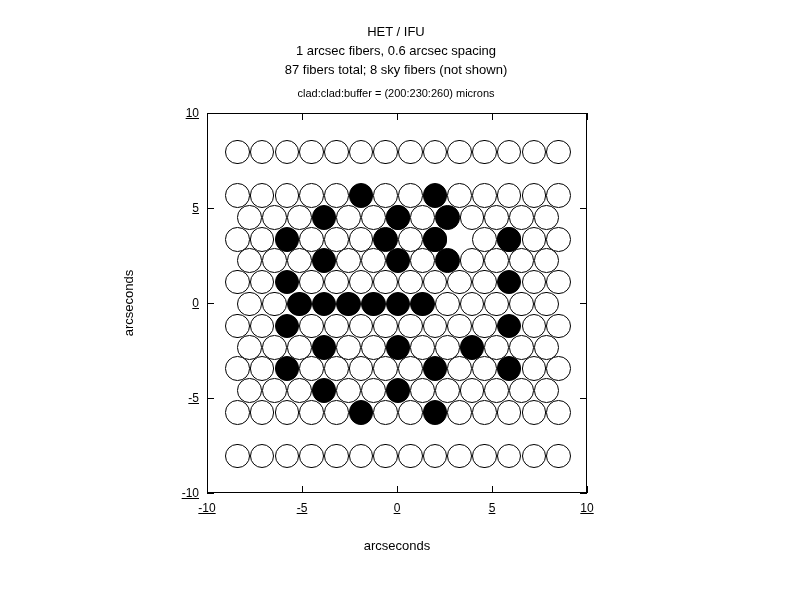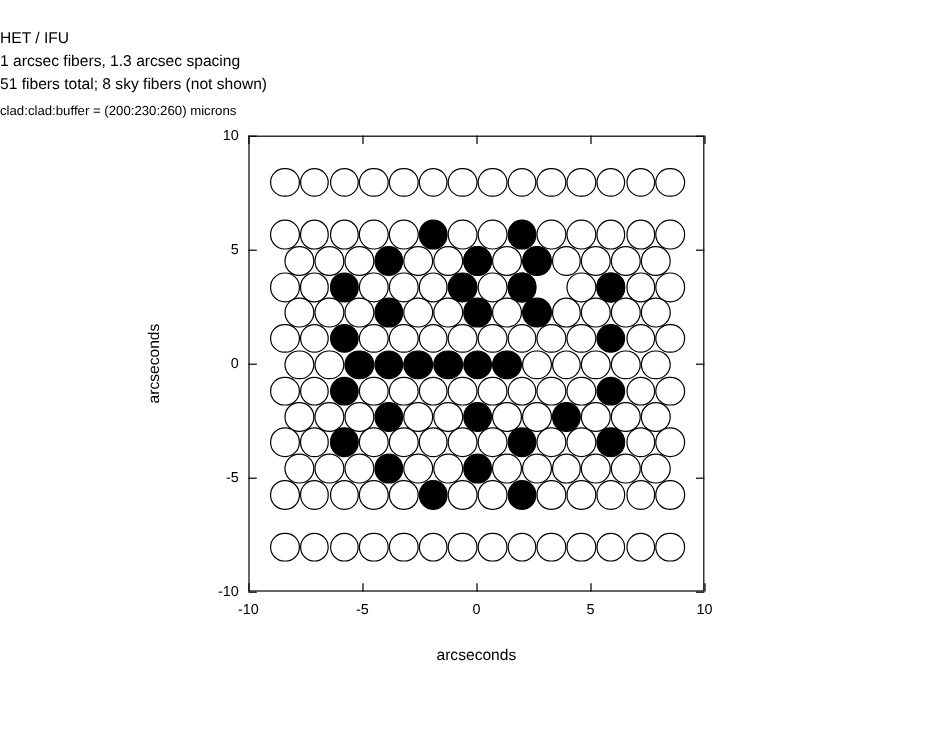--- a/index.html
+++ b/index.html
@@ -19,21 +19,21 @@
     position: absolute;
     left: 0; top: 0;
     width: 792px;
     height: 612px;
   }
   .title-block {
     position: absolute;
     left: 0;
     top: 22px;
     width: 792px;
-    text-align: left;
+    text-align: center;
     line-height: 19px;
   }
   .title-line {
     font-size: 13px;
     color: #000;
   }
   .subtitle-line {
     font-size: 11px;
     color: #000;
     margin-top: 5px;
@@ -75,20 +75,21 @@
     width: 1px;
   }
   .tick-y {
     height: 1px;
   }
   .ticklabel {
     position: absolute;
     font-size: 12px;
     color: #000;
     white-space: nowrap;
+    text-decoration: underline;
   }
   .ticklabel-x {
     transform: translateX(-50%);
   }
   .ticklabel-y {
     transform: translateY(-50%);
     text-align: right;
   }
   .axis-title-x {
     position: absolute;
@@ -108,22 +109,22 @@
     white-space: nowrap;
   }
 </style>
 </head>
 <body>
 
 <div id="root">
 
   <div class="title-block">
     <div class="title-line">HET / IFU</div>
-    <div class="title-line">1 arcsec fibers, 1.3 arcsec spacing</div>
-    <div class="title-line">51 fibers total; 8 sky fibers (not shown)</div>
+    <div class="title-line">1 arcsec fibers, 0.6 arcsec spacing</div>
+    <div class="title-line">87 fibers total; 8 sky fibers (not shown)</div>
     <div class="subtitle-line">clad:clad:buffer = (200:230:260) microns</div>
   </div>
 
   <div class="plot-frame">
     <div class="fiber-layer" id="fiber-layer">
         <div class="fiber" style="left: 17.1px; top: 25.65px; width: 24.7px; height: 24.7px;"></div>
         <div class="fiber" style="left: 41.8px; top: 25.65px; width: 24.7px; height: 24.7px;"></div>
         <div class="fiber" style="left: 66.5px; top: 25.65px; width: 24.7px; height: 24.7px;"></div>
         <div class="fiber" style="left: 91.2px; top: 25.65px; width: 24.7px; height: 24.7px;"></div>
         <div class="fiber" style="left: 115.9px; top: 25.65px; width: 24.7px; height: 24.7px;"></div>

